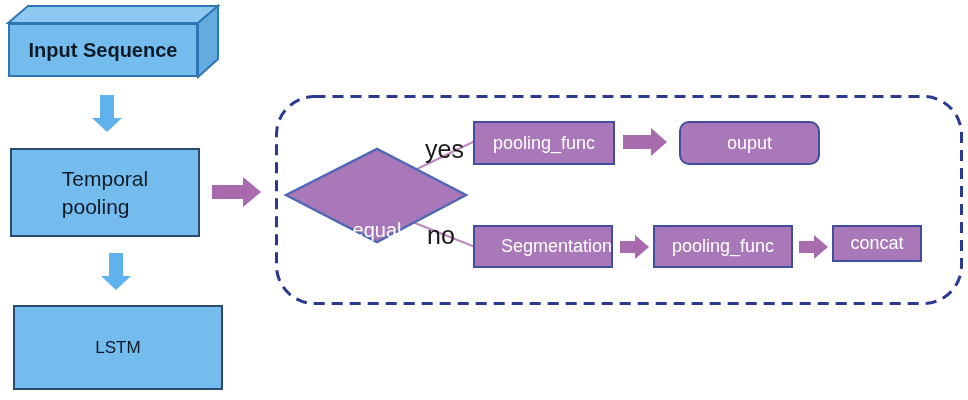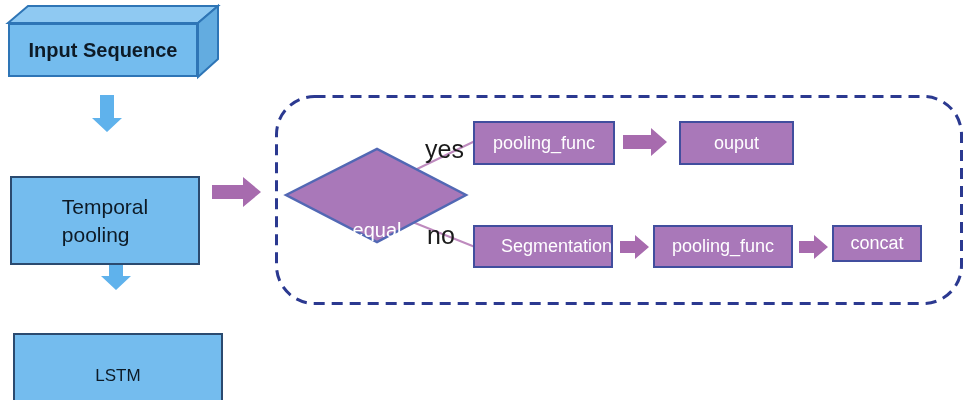--- a/index.html
+++ b/index.html
@@ -15,21 +15,20 @@
     font-family:"Liberation Sans",sans-serif;
   }
   .overlay{position:absolute;left:0;top:0;width:968px;height:400px;}
   .node{
     position:absolute;display:flex;align-items:center;justify-content:center;
     box-sizing:border-box;white-space:pre-line;
   }
   .blue-node{
     background:var(--blue-fill);border:2px solid var(--dark-box-border);
     color:var(--text-dark);
-    margin-top:28px;
   }
   .front-face{
     background:var(--blue-fill);border:2px solid var(--blue-border);
     color:var(--text-dark);
   }
   .purple-node{
     background:var(--purple-fill);border:2px solid var(--purple-border);
     color:var(--text-light);font-size:18px;
   }
   .diamond-label{
@@ -92,21 +91,21 @@
 
   <div class="diamond-label" style="left:317px;top:170px;width:120px;">equal
 length</div>
 
   <div class="edge-label" style="left:425px;top:135px;">yes</div>
   <div class="edge-label" style="left:427px;top:221px;">no</div>
 
   <div class="node purple-node" style="left:473px;top:121px;width:142px;height:44px;">
     <span>pooling_func</span>
   </div>
-  <div class="node purple-node" style="left:679px;top:121px;width:115px;height:44px;">
+  <div class="node purple-node" style="left:679px;top:121px;width:141px;height:44px;border-radius:10px;">
     <span>ouput</span>
   </div>
 
   <div class="node purple-node" style="left:473px;top:225px;width:140px;height:43px;padding-left:27px;">
     <span>Segmentation</span>
   </div>
   <div class="node purple-node" style="left:653px;top:225px;width:140px;height:43px;">
     <span>pooling_func</span>
   </div>
   <div class="node purple-node" style="left:832px;top:225px;width:90px;height:37px;">

